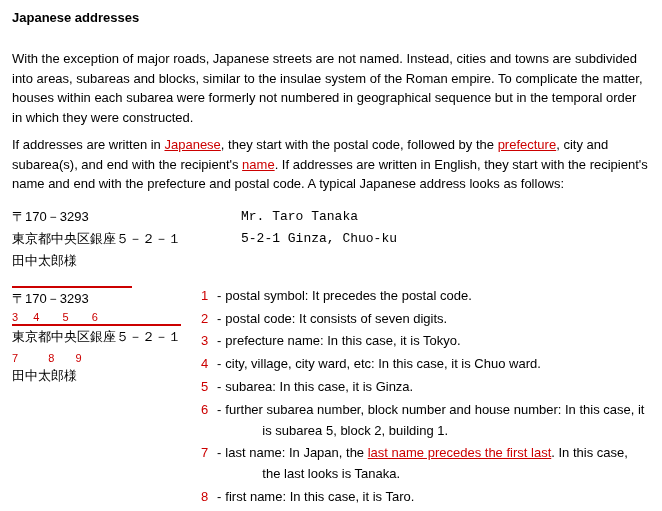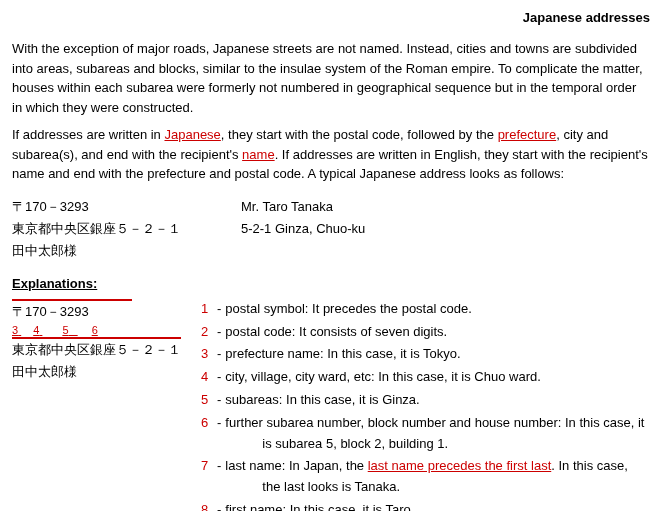--- a/index.html
+++ b/index.html
@@ -8,22 +8,21 @@
       font-size: 13px;
       color: #000;
       background: #fff;
       padding: 10px 12px;
       width: 662px;
       min-height: 511px;
     }
     .page-title {
       font-weight: bold;
       font-size: 13px;
-      margin-bottom: 14px;
-      text-align: right;
+      margin-bottom: 24px;
     }
     .intro-text {
       margin-bottom: 8px;
       line-height: 1.5;
     }
     .intro-text2 {
       margin-bottom: 12px;
       line-height: 1.5;
     }
     a { color: #c00; text-decoration: underline; text-align: center; }
@@ -31,21 +30,21 @@
       display: flex;
       gap: 60px;
       margin-bottom: 14px;
       font-size: 13px;
       line-height: 1.7;
     }
     .jp-address {
       font-family: Arial, sans-serif;
     }
     .en-address {
-      font-family: Liberation Sans, sans-serif;
+      font-family: Liberation Mono, monospace;
     }
     .explanations-label {
       font-weight: bold;
       text-decoration: underline;
       margin-bottom: 8px;
       display: block;
     }
     .explanations-grid {
       display: flex;
       gap: 20px;
@@ -109,41 +108,43 @@
       <div>〒170－3293</div>
       <div>東京都中央区銀座５－２－１</div>
       <div>田中太郎様</div>
     </div>
     <div class="en-address">
       <div>Mr. Taro Tanaka</div>
       <div>5-2-1 Ginza, Chuo-ku</div>
     </div>
   </div>
 
-  <span class="explanations-label">Explanations:</span>
 
   <div class="explanations-grid">
 
     <div class="left-diagram">
       
       
       <div style="border-top:2px solid #c00; display:inline-block; min-width:120px;">
         <span>〒170－3293</span>
       </div>
       <br>
       
-      <div class="num-row" style="margin-top:1px;text-decoration:underline;">
+      <div class="num-row" style="margin-top:1px;">
         <span style="color:#c00;">3</span>&nbsp;<span style="color:#c00; margin-left:12px;">4</span>&nbsp;<span style="color:#c00; margin-left:20px;">5</span>&nbsp;&nbsp;&nbsp;<span style="color:#c00; margin-left:14px;">6</span>
       </div>
       
       <div style="border-top:2px solid #c00; display:inline-block; min-width:155px;">
         <span>東京都中央区銀座５－２－１</span>
       </div>
       <br>
       
+      <div class="num-row name-nums" style="margin-top:4px;">
+        <span style="color:#c00;">7</span>&nbsp;&nbsp;<span style="color:#c00; margin-left:6px;">8</span>&nbsp;<span style="color:#c00; margin-left:6px;">9</span>
+      </div>
       
       <div>
         <span>田中太郎様</span>
       </div>
     </div>
 
     <div class="right-explanations">
 
       <div class="exp-item">
         <span class="exp-num" style="color:#c00;">1</span>
@@ -165,21 +166,21 @@
 
       <div class="exp-item">
         <span class="exp-num" style="color:#c00;">4</span>
         <span class="exp-dash">-</span>
         <span class="exp-text">city, village, city ward, etc: In this case, it is Chuo ward.</span>
       </div>
 
       <div class="exp-item">
         <span class="exp-num" style="color:#c00;">5</span>
         <span class="exp-dash">-</span>
-        <span class="exp-text">subareas: In this case, it is Ginza.</span>
+        <span class="exp-text">subarea: In this case, it is Ginza.</span>
       </div>
 
       <div class="exp-item">
         <span class="exp-num" style="color:#c00;">6</span>
         <span class="exp-dash">-</span>
         <span class="exp-text">further subarea number, block number and house number: In this case, it<br><span class="exp-continued">is subarea 5, block 2, building 1.</span></span>
       </div>
 
       <div class="exp-item">
         <span class="exp-num" style="color:#c00;">7</span>

